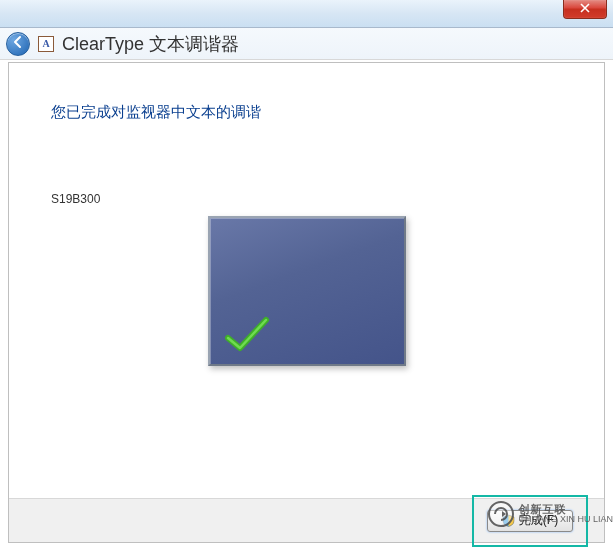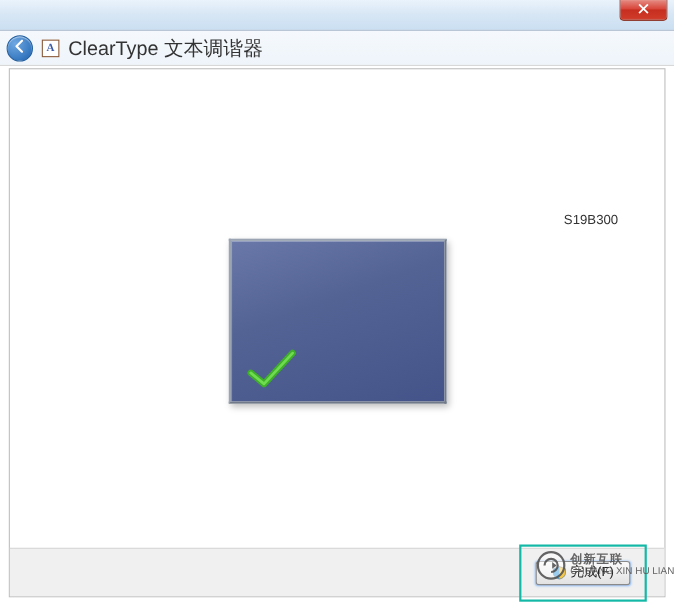--- a/index.html
+++ b/index.html
@@ -83,24 +83,24 @@
   }
   .content-inner {
     padding: 40px 42px 0 42px;
   }
   .heading {
     color: #0a3f8f;
     font-size: 15px;
     font-weight: normal;
   }
   .monitor-label {
-    text-align: right;
+    text-align: left;
     color: #333;
     font-size: 12px;
-    margin-top: 90px;
+    margin-top: 70px;
   }
   .monitor {
     width: 198px;
     height: 150px;
     margin: 10px auto 0 auto;
     background: linear-gradient(160deg, #6978a8 0%, #536394 40%, #44548a 100%);
     border: 2px solid #9aa4b2;
     border-right-color: #707a88;
     border-bottom-color: #707a88;
     box-shadow: inset 1px 1px 0 rgba(255,255,255,0.3), 2px 3px 6px rgba(0,0,0,0.25);
@@ -199,20 +199,21 @@
     </span>
   </div>
   <div class="app-icon">
     <span>A</span>
   </div>
   <div class="header-title">ClearType 文本调谐器</div>
 </div>
 
 <div class="content-frame">
   <div class="content-inner">
+    <div class="heading">您已完成对监视器中文本的调谐</div>
     <div class="monitor-label">S19B300</div>
     <div class="monitor">
       <span class="check">
         <svg viewBox="0 0 46 40">
           <path d="M4 24 L16 34 L42 6" stroke="#3fae2a" stroke-width="6" fill="none" stroke-linecap="round" stroke-linejoin="round"></path>
           <path d="M4 24 L16 34 L42 6" stroke="#6fdc4f" stroke-width="2.5" fill="none" stroke-linecap="round" stroke-linejoin="round"></path>
         </svg>
       </span>
     </div>
   </div>

